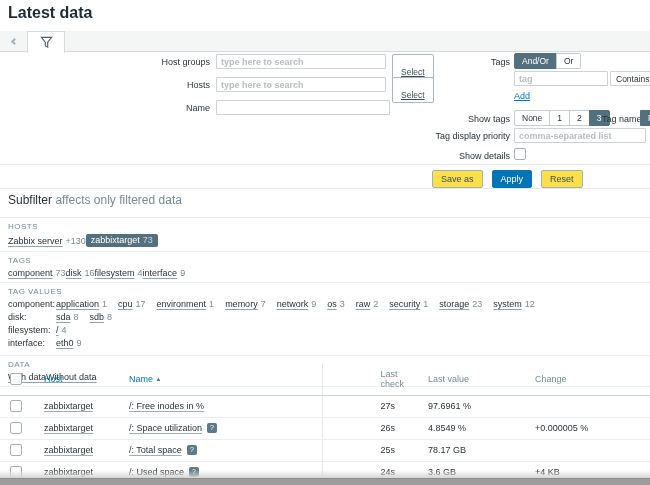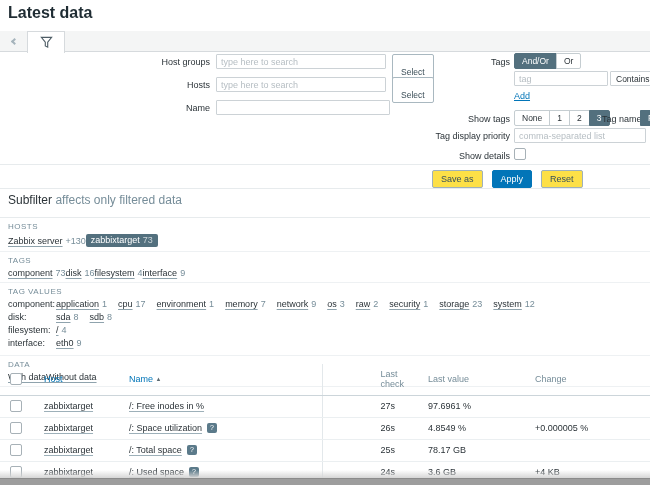--- a/index.html
+++ b/index.html
@@ -20,27 +20,27 @@
   .back-btn { position: absolute; left: 0; top: 0; width: 26px; height: 20px; display: flex; align-items: center; justify-content: center; cursor: pointer; }
   .chev { width: 5px; height: 5px; border-left: 2px solid #a6b4bc; border-bottom: 2px solid #a6b4bc; transform: rotate(45deg); margin-left: 2px; }
   .filter-tab { position: absolute; left: 27px; top: 0; width: 38px; height: 22px; background: #fff; border: 1px solid #d6dadd; border-bottom: none; display: flex; align-items: center; justify-content: center; cursor: pointer; }
 
   
   .filter { position: absolute; left: 0; top: 52px; width: 650px; height: 136px; }
   .f-label { position: absolute; text-align: right; color: #2b3338; line-height: 12px; }
   .f-label-l { position: absolute; text-align: left; color: #2b3338; line-height: 12px; }
   .f-input {
     position: absolute; height: 15px; border: 1px solid #ccd2d6; background: #fff;
-    padding: 0 4px; font-size: 9px; color: #2b3338; font-family: inherit; border-radius: 1px;
+    padding: 0 4px; font-size: 9px; color: #2b3338; font-family: inherit; border-radius: 1px; font-weight: bold;
   }
   .f-input::placeholder { color: #b6bec3; }
   .f-select { position: absolute; height: 15px; border: 1px solid #ccd2d6; background: #fff; padding: 2px 5px; font-size: 8.5px; color: #2b3338; border-radius: 1px; cursor: pointer; }
   .btn-select {
     position: absolute; height: 16px; background: #fff; border: 1px solid #a9b8c0;
-    font-size: 8.5px; color: #3a4d57; padding: 12px 8px; font-family: inherit; border-radius: 2px; cursor: pointer;
+    font-size: 8.5px; color: #3a4d57; padding: 12px 8px; font-family: inherit; border-radius: 2px; cursor: pointer; text-decoration: underline;
   }
   .seg { position: absolute; display: flex; }
   .seg button {
     height: 16px; border: 1px solid #c5cdd1; background: #fff; color: #2b3338;
     font-size: 8.5px; padding: 0 7px; margin-left: -1px; font-family: inherit; cursor: pointer;
   }
   .seg button:first-child { margin-left: 0; border-radius: 2px 0 0 2px; }
   .seg button:last-child { border-radius: 0 2px 2px 0; }
   .seg button.sel { background: #53707e; border-color: #53707e; color: #fff; }
   .seg.cut { overflow: hidden; }

